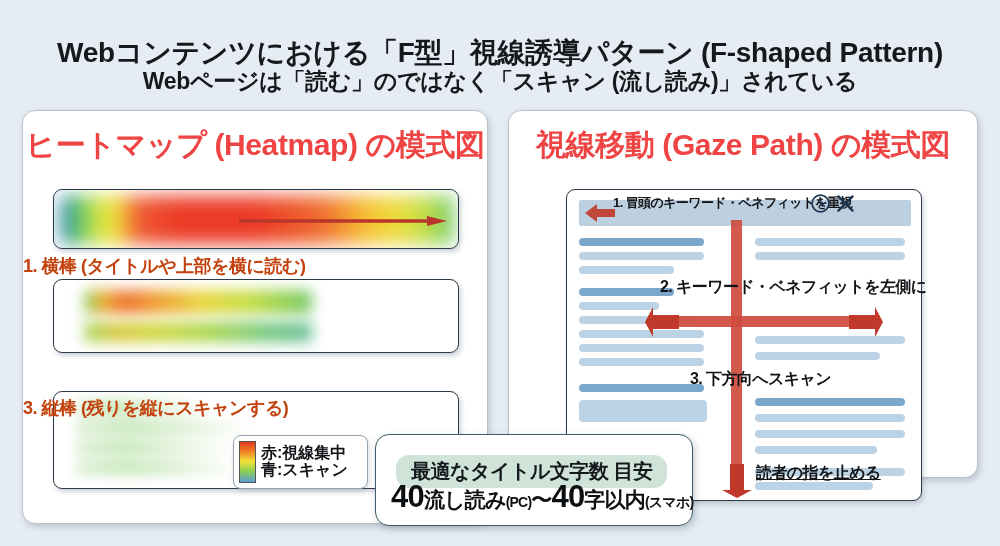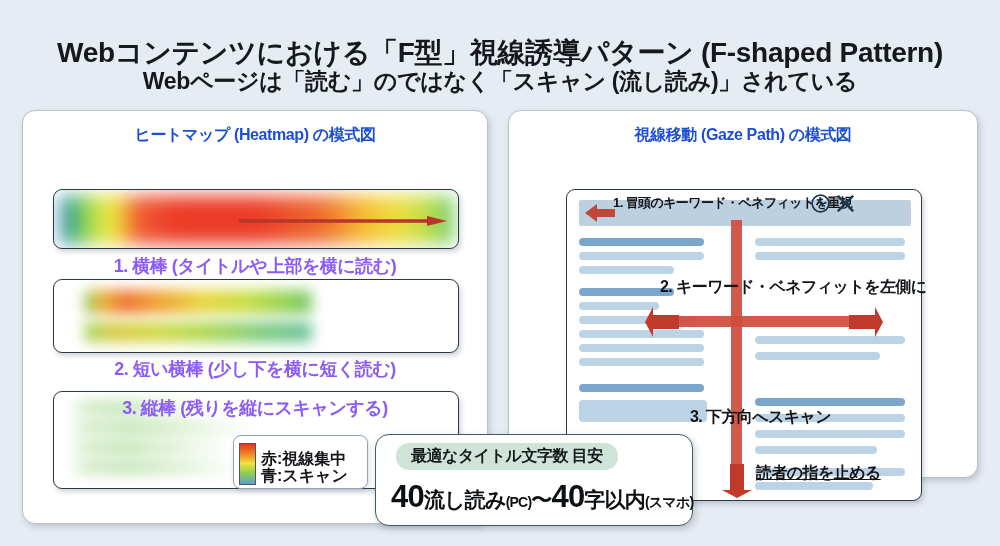--- a/index.html
+++ b/index.html
@@ -29,21 +29,21 @@
   .panel {
     position: absolute; background: #ffffff;
     border: 1px solid #b9c2cc; border-radius: 13px;
     box-shadow: 2px 3px 6px rgba(90,100,115,0.28);
   }
   #panel-left  { left: 22px;  top: 110px; width: 466px; height: 414px; }
   #panel-right { left: 508px; top: 110px; width: 470px; height: 368px; }
 
   .panel-title {
     position: absolute; top: 14px; left: 0; width: 100%;
-    text-align: center; font-size: 16px; font-weight: bold; color: #1d4ed8;
+    text-align: center; font-size: 30px; font-weight: bold; color: #ef4444;
     white-space: nowrap; letter-spacing: -0.4px;
   }
   .panel-subtitle {
     position: absolute; top: 48px; left: 0; width: 100%;
     text-align: center; font-size: 15px; font-weight: bold; color: #1d2024;
     white-space: nowrap; letter-spacing: -0.3px;
   }
 
   
   .heatbox {
@@ -90,34 +90,34 @@
   .h3-bar {
     position: absolute; height: 11px; border-radius: 3px;
     background: linear-gradient(90deg, #c6e4b8 0%, #9fd98a 32%, #d6ecc9 70%, rgba(255,255,255,0) 100%);
     opacity: .85;
   }
 
   
   #legend {
     position: absolute; left: 210px; top: 324px; width: 135px; height: 54px;
     background: #ffffff; border: 1.4px solid #93a1b0; border-radius: 8px;
-    display: flex; align-items: flex-end; padding: 3px 5px;
+    display: flex; align-items: center; padding: 3px 5px;
     box-shadow: 1px 2px 4px rgba(110,120,135,0.25);
   }
   #legend-swatch {
     width: 17px; height: 42px; border: 1px solid #555; flex: 0 0 auto;
     background: linear-gradient(180deg, #e03a1f 0%, #ee7a24 22%, #f2e03a 48%, #8ed04f 72%, #5a9fd4 100%);
   }
   #legend-labels { margin-left: 5px; line-height: 1.05; }
   .legend-line { font-size: 16px; font-weight: bold; color: #121418; white-space: nowrap; }
 
   
   .step-cap {
-    position: absolute; width: 100%; text-align: center;
-    font-size: 18px; font-weight: bold; color: #8b5cf6;
+    position: absolute; width: 100%; text-align: left;
+    font-size: 18px; font-weight: bold; color: #c2410c;
     white-space: nowrap; letter-spacing: -0.5px;
   }
   #cap1 { top: 143px; }
   #cap2 { top: 246px; }
   #cap3 { top: 285px; }
 
   
   #mock {
     position: absolute; left: 57px; top: 78px; width: 356px; height: 312px;
     background: #ffffff; border: 1.6px solid #2b3a4a; border-radius: 9px;
@@ -144,34 +144,34 @@
   
   .gaze { position: absolute; background: #cf4b3d; }
   #gaze-v { left: 164px; top: 30px; width: 11px; height: 252px; opacity: .92; }
   #gaze-h { left: 105px; top: 126px; width: 185px; height: 11px; opacity: .92; }
 
   .gaze-label {
     position: absolute; font-size: 16px; font-weight: bold; color: #121418;
     white-space: nowrap; letter-spacing: -0.6px;
   }
   #glabel2 { left: 660px; top: 277px; text-align: right; }
-  #glabel3 { left: 690px; top: 369px; margin-top: 38px; }
+  #glabel3 { left: 690px; top: 369px; }
   #glabel4 { left: 756px; top: 463px; text-decoration: underline; }
 
   
   #callout {
     position: absolute; left: 375px; top: 434px; width: 318px; height: 92px;
     background: #ffffff; border: 1.8px solid #3e5c6b; border-radius: 14px;
     box-shadow: 2px 3px 7px rgba(80,95,110,0.32);
     z-index: 40;
   }
   #callout-pill {
-    position: absolute; left: 20px; top: 8px;
+    position: absolute; left: 20px; top: 20px;
     background: #cfe3d8; border-radius: 13px; padding: 3px 15px;
-    font-size: 16px; font-weight: bold; color: #14181c; white-space: nowrap;
+    font-size: 20px; font-weight: bold; color: #14181c; white-space: nowrap;
     letter-spacing: -0.5px;
   }
   #callout-value {
     position: absolute; left: 15px; top: 44px;
     font-weight: bold; color: #0d1013; white-space: nowrap; letter-spacing: -0.8px;
   }
   .big { font-size: 31px; }
   .mid { font-size: 21px; }
   .sml { font-size: 14px; }
 </style>
@@ -191,21 +191,20 @@
       <svg id="h1-arrow" viewBox="0 0 208 10">
         <path d="M0 3.2 H188 V0 L208 5 L188 10 V6.8 H0 Z" fill="#b8362a"></path>
       </svg>
     </div>
     <div class="step-cap" id="cap1">1. 横棒 (タイトルや上部を横に読む)</div>
 
     <div class="heatbox" id="heat2">
       <div class="hb-band blur-s" id="h2-b1"></div>
       <div class="hb-band blur-s" id="h2-b2"></div>
     </div>
-    <div class="step-cap" id="cap2">2. 短い横棒 (少し下を横に短く読む)</div>
 
     <div class="heatbox" id="heat3">
       <div class="blur-s" style="position:absolute;inset:0">
         <div class="h3-bar" style="left:22px; top:10px;  width:130px;"></div>
         <div class="h3-bar" style="left:22px; top:30px;  width:175px;"></div>
         <div class="h3-bar" style="left:22px; top:50px;  width:155px;"></div>
         <div class="h3-bar" style="left:22px; top:70px;  width:165px;"></div>
       </div>
     </div>
     <div class="step-cap" id="cap3">3. 縦棒 (残りを縦にスキャンする)</div>

